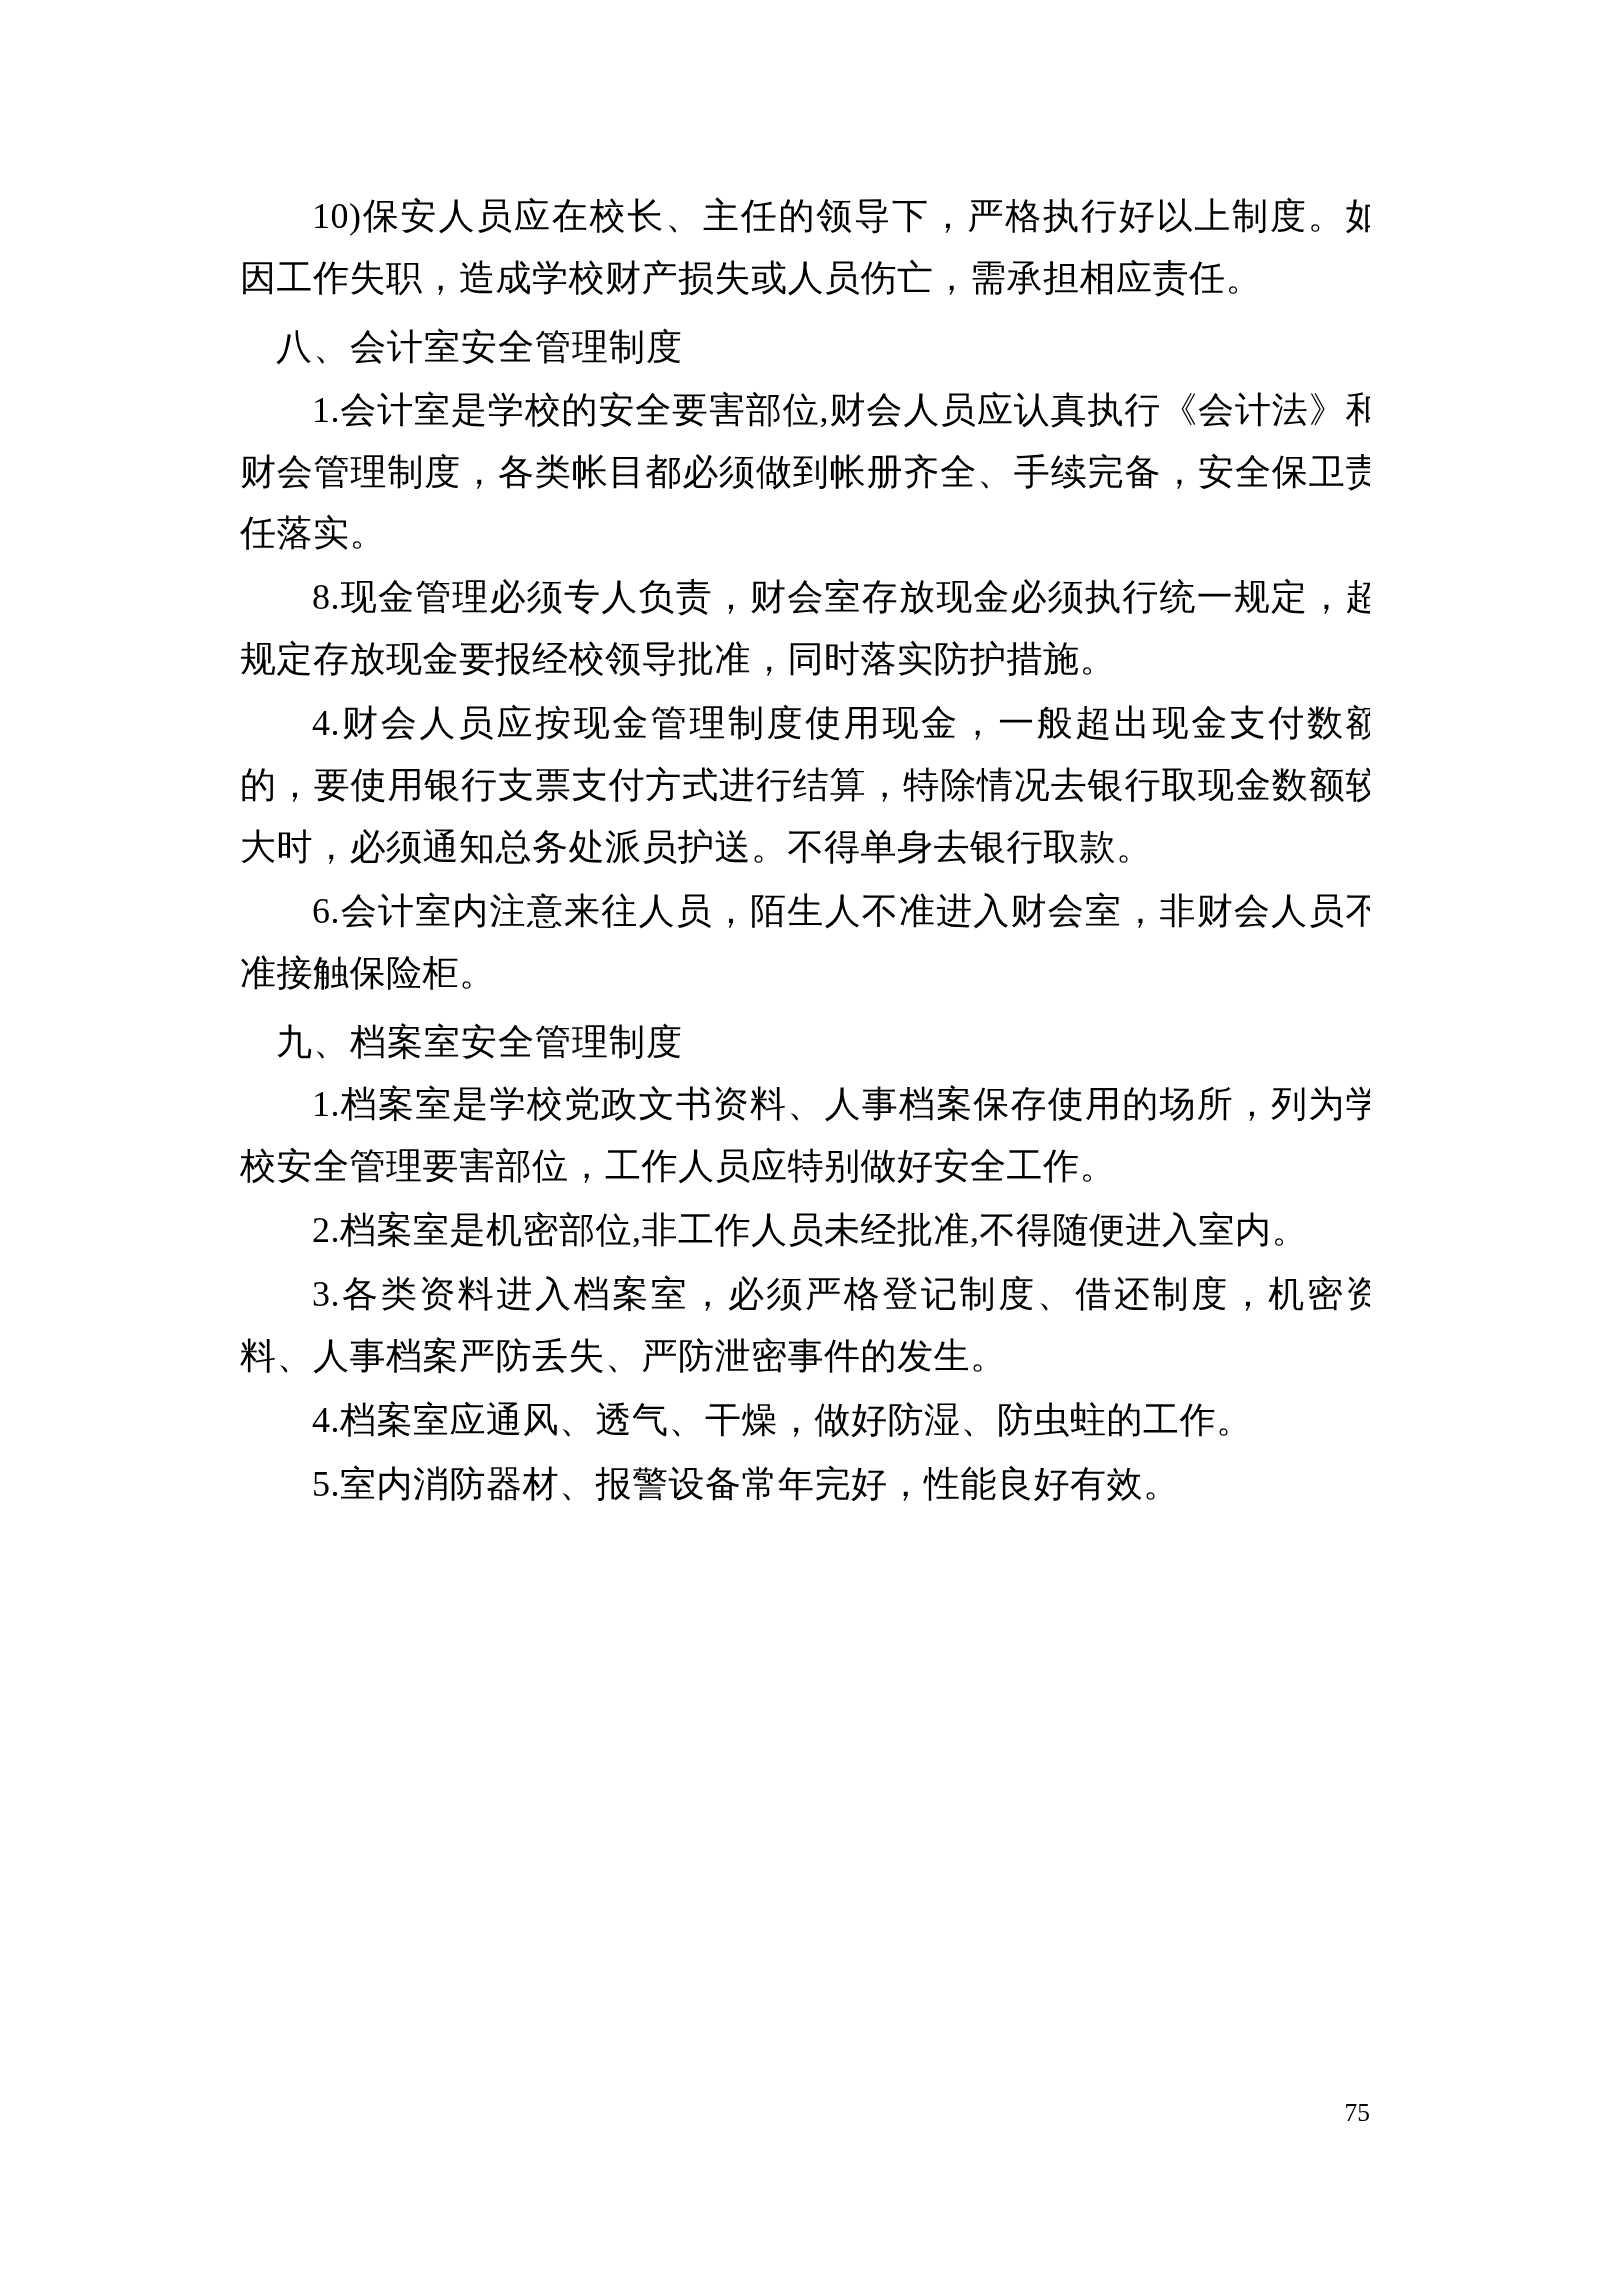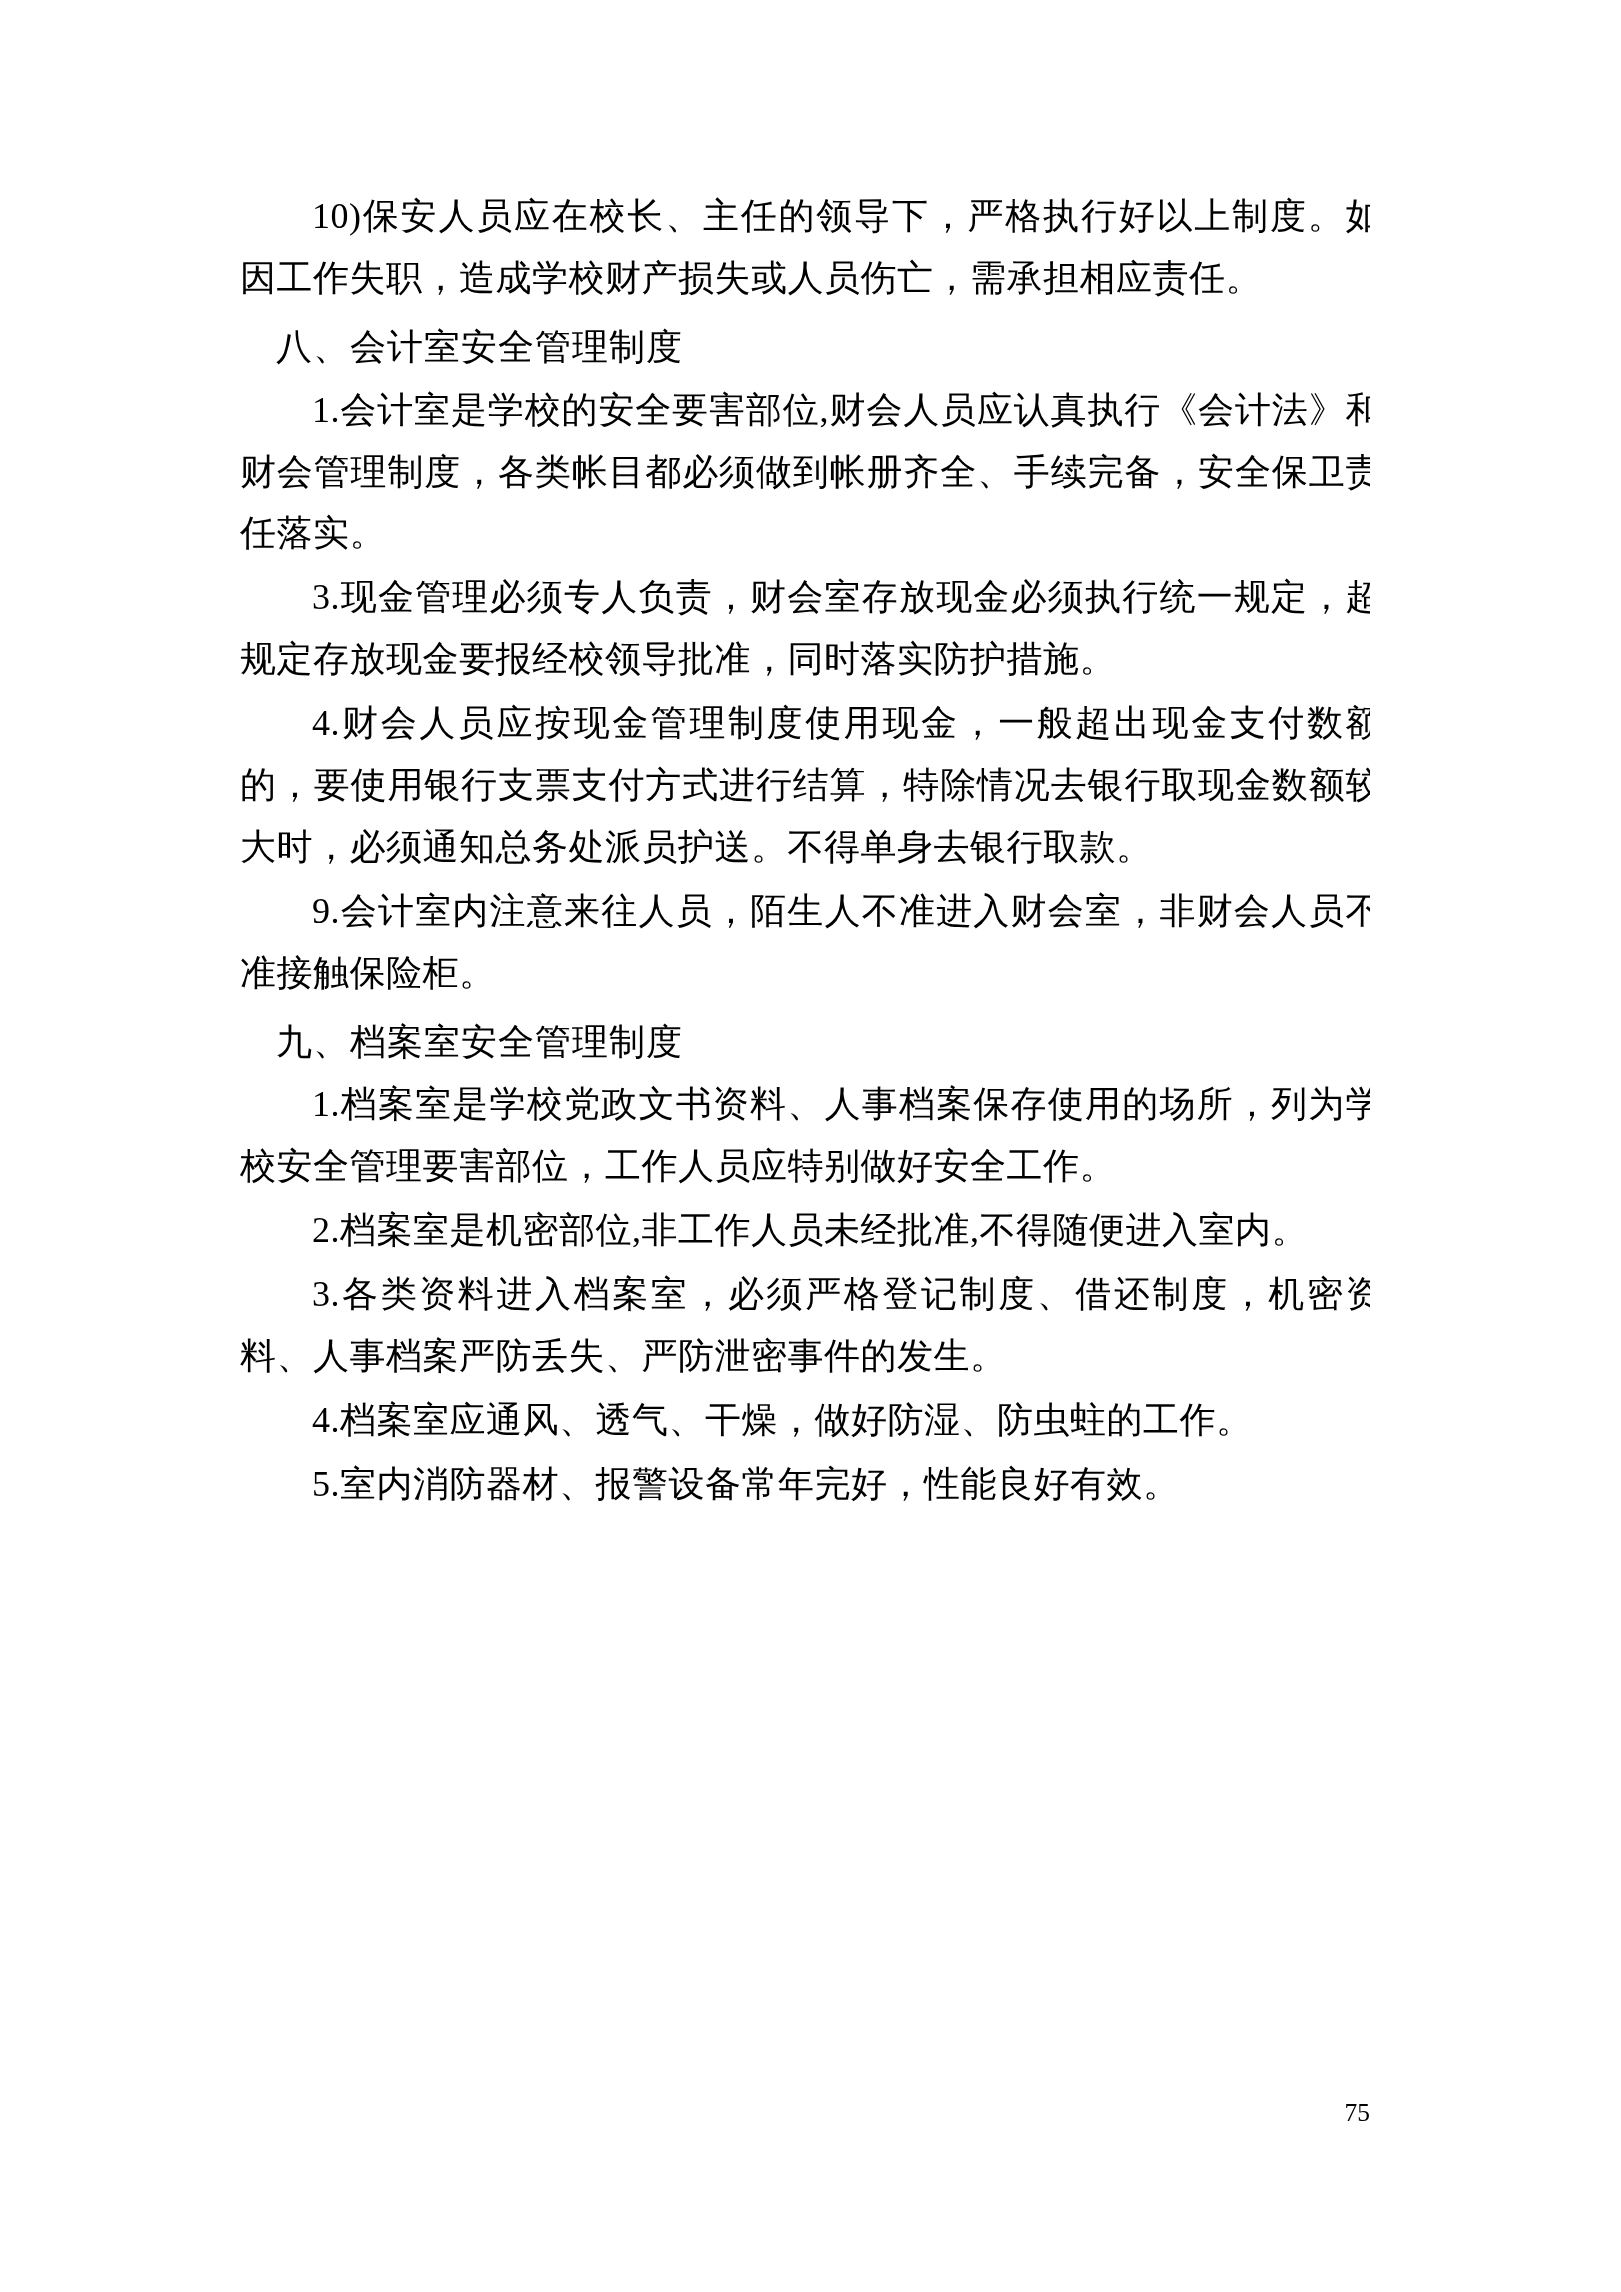--- a/index.html
+++ b/index.html
@@ -60,23 +60,23 @@
 <body>
 
 <div class="page">
   <div class="content">
 
     <p class="para">10)保安人员应在校长、主任的领导下，严格执行好以上制度。如因工作失职，造成学校财产损失或人员伤亡，需承担相应责任。</p>
 
     <h2 class="heading">八、会计室安全管理制度</h2>
 
     <p class="para">1.会计室是学校的安全要害部位,财会人员应认真执行《会计法》和财会管理制度，各类帐目都必须做到帐册齐全、手续完备，安全保卫责任落实。</p>
-    <p class="para">3.现金管理必须专人负责，财会室存放现金必须执行统一规定，超规定存放现金要报经校领导批准，同时落实防护措施。</p>
+    <p class="para">8.现金管理必须专人负责，财会室存放现金必须执行统一规定，超规定存放现金要报经校领导批准，同时落实防护措施。</p>
     <p class="para">4.财会人员应按现金管理制度使用现金，一般超出现金支付数额的，要使用银行支票支付方式进行结算，特除情况去银行取现金数额较大时，必须通知总务处派员护送。不得单身去银行取款。</p>
-    <p class="para">9.会计室内注意来往人员，陌生人不准进入财会室，非财会人员不准接触保险柜。</p>
+    <p class="para">6.会计室内注意来往人员，陌生人不准进入财会室，非财会人员不准接触保险柜。</p>
 
     <h2 class="heading">九、档案室安全管理制度</h2>
 
     <p class="para">1.档案室是学校党政文书资料、人事档案保存使用的场所，列为学校安全管理要害部位，工作人员应特别做好安全工作。</p>
     <p class="para">2.档案室是机密部位,非工作人员未经批准,不得随便进入室内。</p>
     <p class="para">3.各类资料进入档案室，必须严格登记制度、借还制度，机密资料、人事档案严防丢失、严防泄密事件的发生。</p>
     <p class="para">4.档案室应通风、透气、干燥，做好防湿、防虫蛀的工作。</p>
     <p class="para">5.室内消防器材、报警设备常年完好，性能良好有效。</p>
 
   </div>

